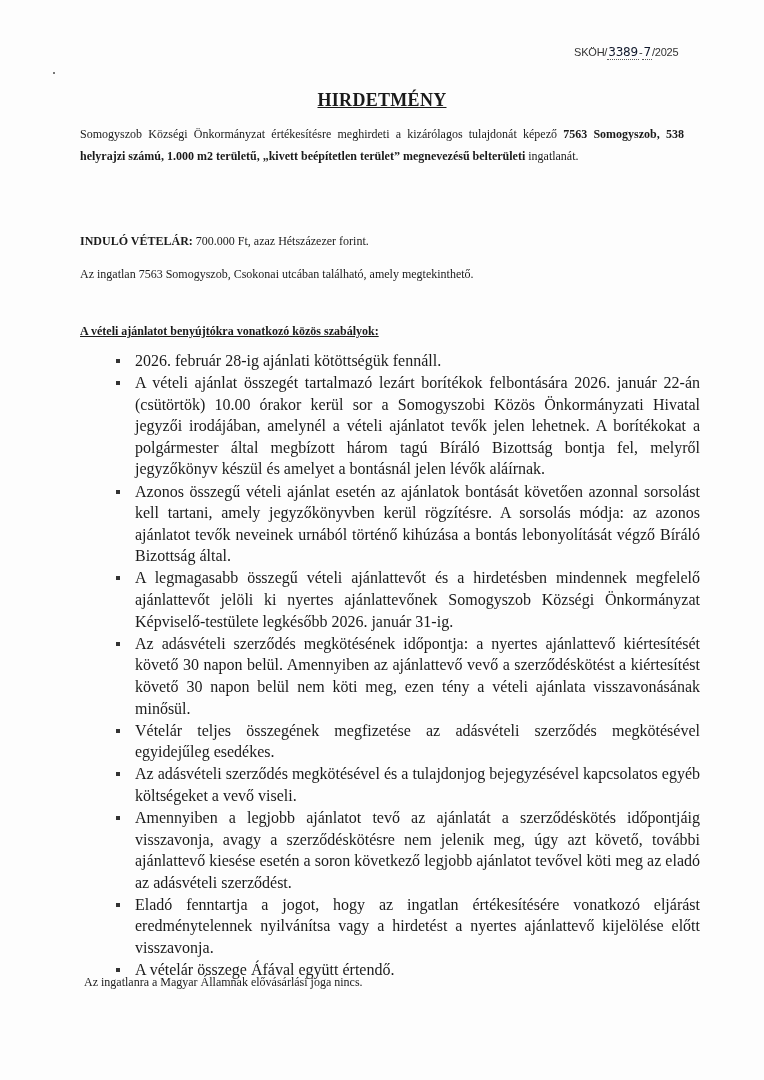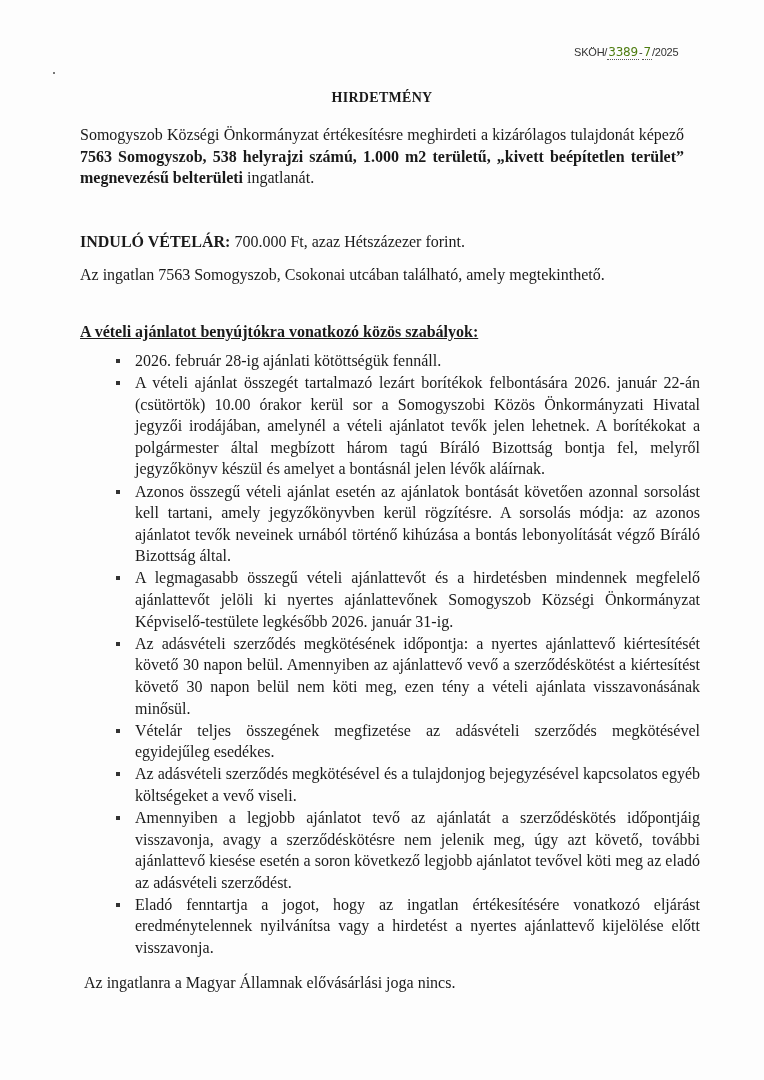--- a/index.html
+++ b/index.html
@@ -5,26 +5,26 @@
   html, body { margin: 0; padding: 0; background: #ffffff; }
   body {
     width: 764px; height: 1080px; position: relative; overflow: hidden;
     font-family: "Liberation Serif", serif; color: #1a1a1a;
   }
   .page { position: absolute; left: 0; top: 0; width: 764px; height: 1080px; background: #fdfdfd; }
   .stamp {
     position: absolute; left: 574px; top: 45px; font-family: "Liberation Sans", sans-serif;
     font-size: 11px; color: #333; letter-spacing: -0.2px; white-space: nowrap;
   }
-  .stamp .hand { font-family: "DejaVu Sans", sans-serif; font-size: 12px; color: #4d7c0f; border-bottom: 1px dotted #555; padding: 0 1px; }
+  .stamp .hand { font-family: "DejaVu Sans", sans-serif; font-size: 12px; color: #0f172a; border-bottom: 1px dotted #555; padding: 0 1px; }
   .title {
     position: absolute; left: 0; width: 764px; top: 90px; text-align: center;
-    font-weight: bold; font-size: 14px; letter-spacing: 0.3px;
+    font-weight: bold; font-size: 18px; letter-spacing: 0.3px; text-decoration: underline;
   }
-  .text { position: absolute; left: 80px; width: 604px; font-size: 16px; line-height: 21.5px; }
+  .text { position: absolute; left: 80px; width: 604px; font-size: 12px; line-height: 21.5px; }
   .justify { text-align: justify; }
   .b { font-weight: bold; }
   .u { text-decoration: underline; font-weight: bold; }
   ul.rules { list-style: none; margin: 16px; padding: 0; position: absolute; left: 80px; width: 604px; top: 334px; }
   ul.rules li {
     position: relative; padding-left: 39px; font-size: 16px; line-height: 21.6px;
     text-align: justify; margin-bottom: 0.5px;
   }
   ul.rules li .bullet {
     position: absolute; left: 20px; top: 9px; width: 4px; height: 4px; background: #333;
@@ -61,16 +61,17 @@
   <ul class="rules">
     <li><span class="bullet"></span><span>2026. február 28-ig ajánlati kötöttségük fennáll.</span></li>
     <li><span class="bullet"></span><span>A vételi ajánlat összegét tartalmazó lezárt borítékok felbontására 2026. január 22-án (csütörtök) 10.00 órakor kerül sor a Somogyszobi Közös Önkormányzati Hivatal jegyzői irodájában, amelynél a vételi ajánlatot tevők jelen lehetnek. A borítékokat a polgármester által megbízott három tagú Bíráló Bizottság bontja fel, melyről jegyzőkönyv készül és amelyet a bontásnál jelen lévők aláírnak.</span></li>
     <li><span class="bullet"></span><span>Azonos összegű vételi ajánlat esetén az ajánlatok bontását követően azonnal sorsolást kell tartani, amely jegyzőkönyvben kerül rögzítésre. A sorsolás módja: az azonos ajánlatot tevők neveinek urnából történő kihúzása a bontás lebonyolítását végző Bíráló Bizottság által.</span></li>
     <li><span class="bullet"></span><span>A legmagasabb összegű vételi ajánlattevőt és a hirdetésben mindennek megfelelő ajánlattevőt jelöli ki nyertes ajánlattevőnek Somogyszob Községi Önkormányzat Képviselő-testülete legkésőbb 2026. január 31-ig.</span></li>
     <li><span class="bullet"></span><span>Az adásvételi szerződés megkötésének időpontja: a nyertes ajánlattevő kiértesítését követő 30 napon belül. Amennyiben az ajánlattevő vevő a szerződéskötést a kiértesítést követő 30 napon belül nem köti meg, ezen tény a vételi ajánlata visszavonásának minősül.</span></li>
     <li><span class="bullet"></span><span>Vételár teljes összegének megfizetése az adásvételi szerződés megkötésével egyidejűleg esedékes.</span></li>
     <li><span class="bullet"></span><span>Az adásvételi szerződés megkötésével és a tulajdonjog bejegyzésével kapcsolatos egyéb költségeket a vevő viseli.</span></li>
     <li><span class="bullet"></span><span>Amennyiben a legjobb ajánlatot tevő az ajánlatát a szerződéskötés időpontjáig visszavonja, avagy a szerződéskötésre nem jelenik meg, úgy azt követő, további ajánlattevő kiesése esetén a soron következő legjobb ajánlatot tevővel köti meg az eladó az adásvételi szerződést.</span></li>
     <li><span class="bullet"></span><span>Eladó fenntartja a jogot, hogy az ingatlan értékesítésére vonatkozó eljárást eredménytelennek nyilvánítsa vagy a hirdetést a nyertes ajánlattevő kijelölése előtt visszavonja.</span></li>
+    <li><span class="bullet"></span><span>A vételár összege Áfával együtt értendő.</span></li>
   </ul>
 
   <div class="text" style="top:972px; left:84px;">Az ingatlanra a Magyar Államnak elővásárlási joga nincs.</div>
 </div>
 
 </body></html>

